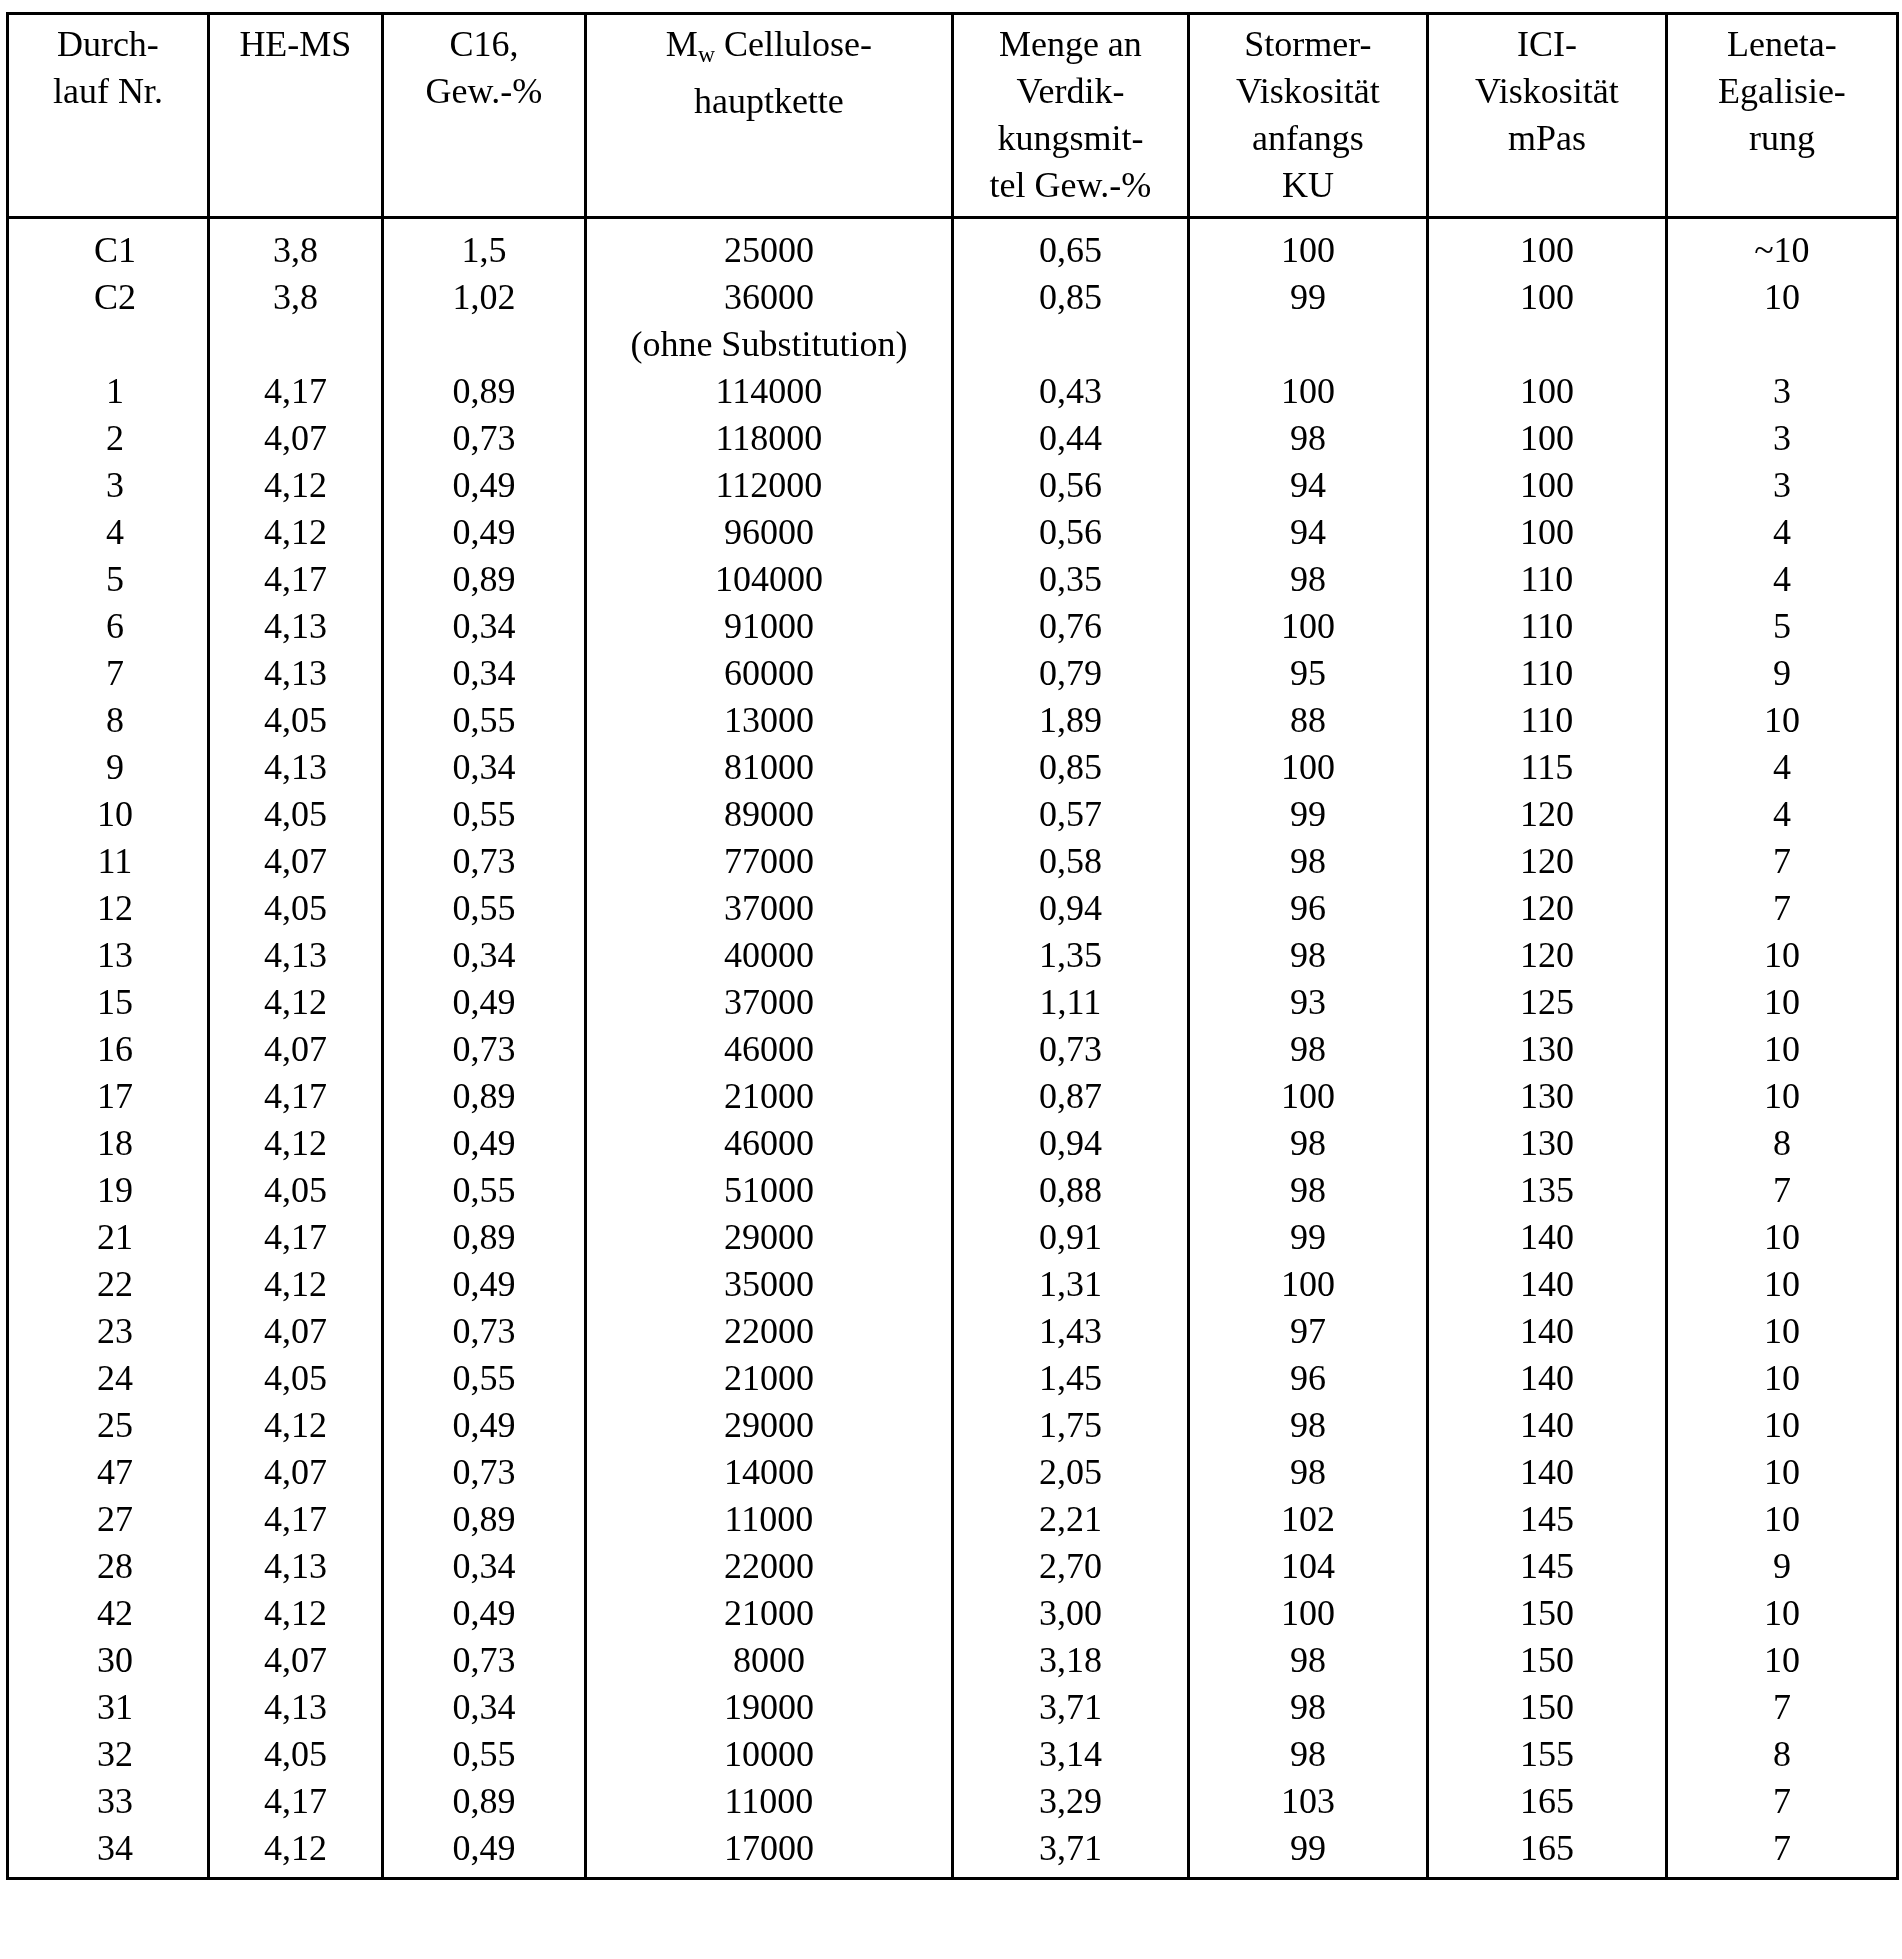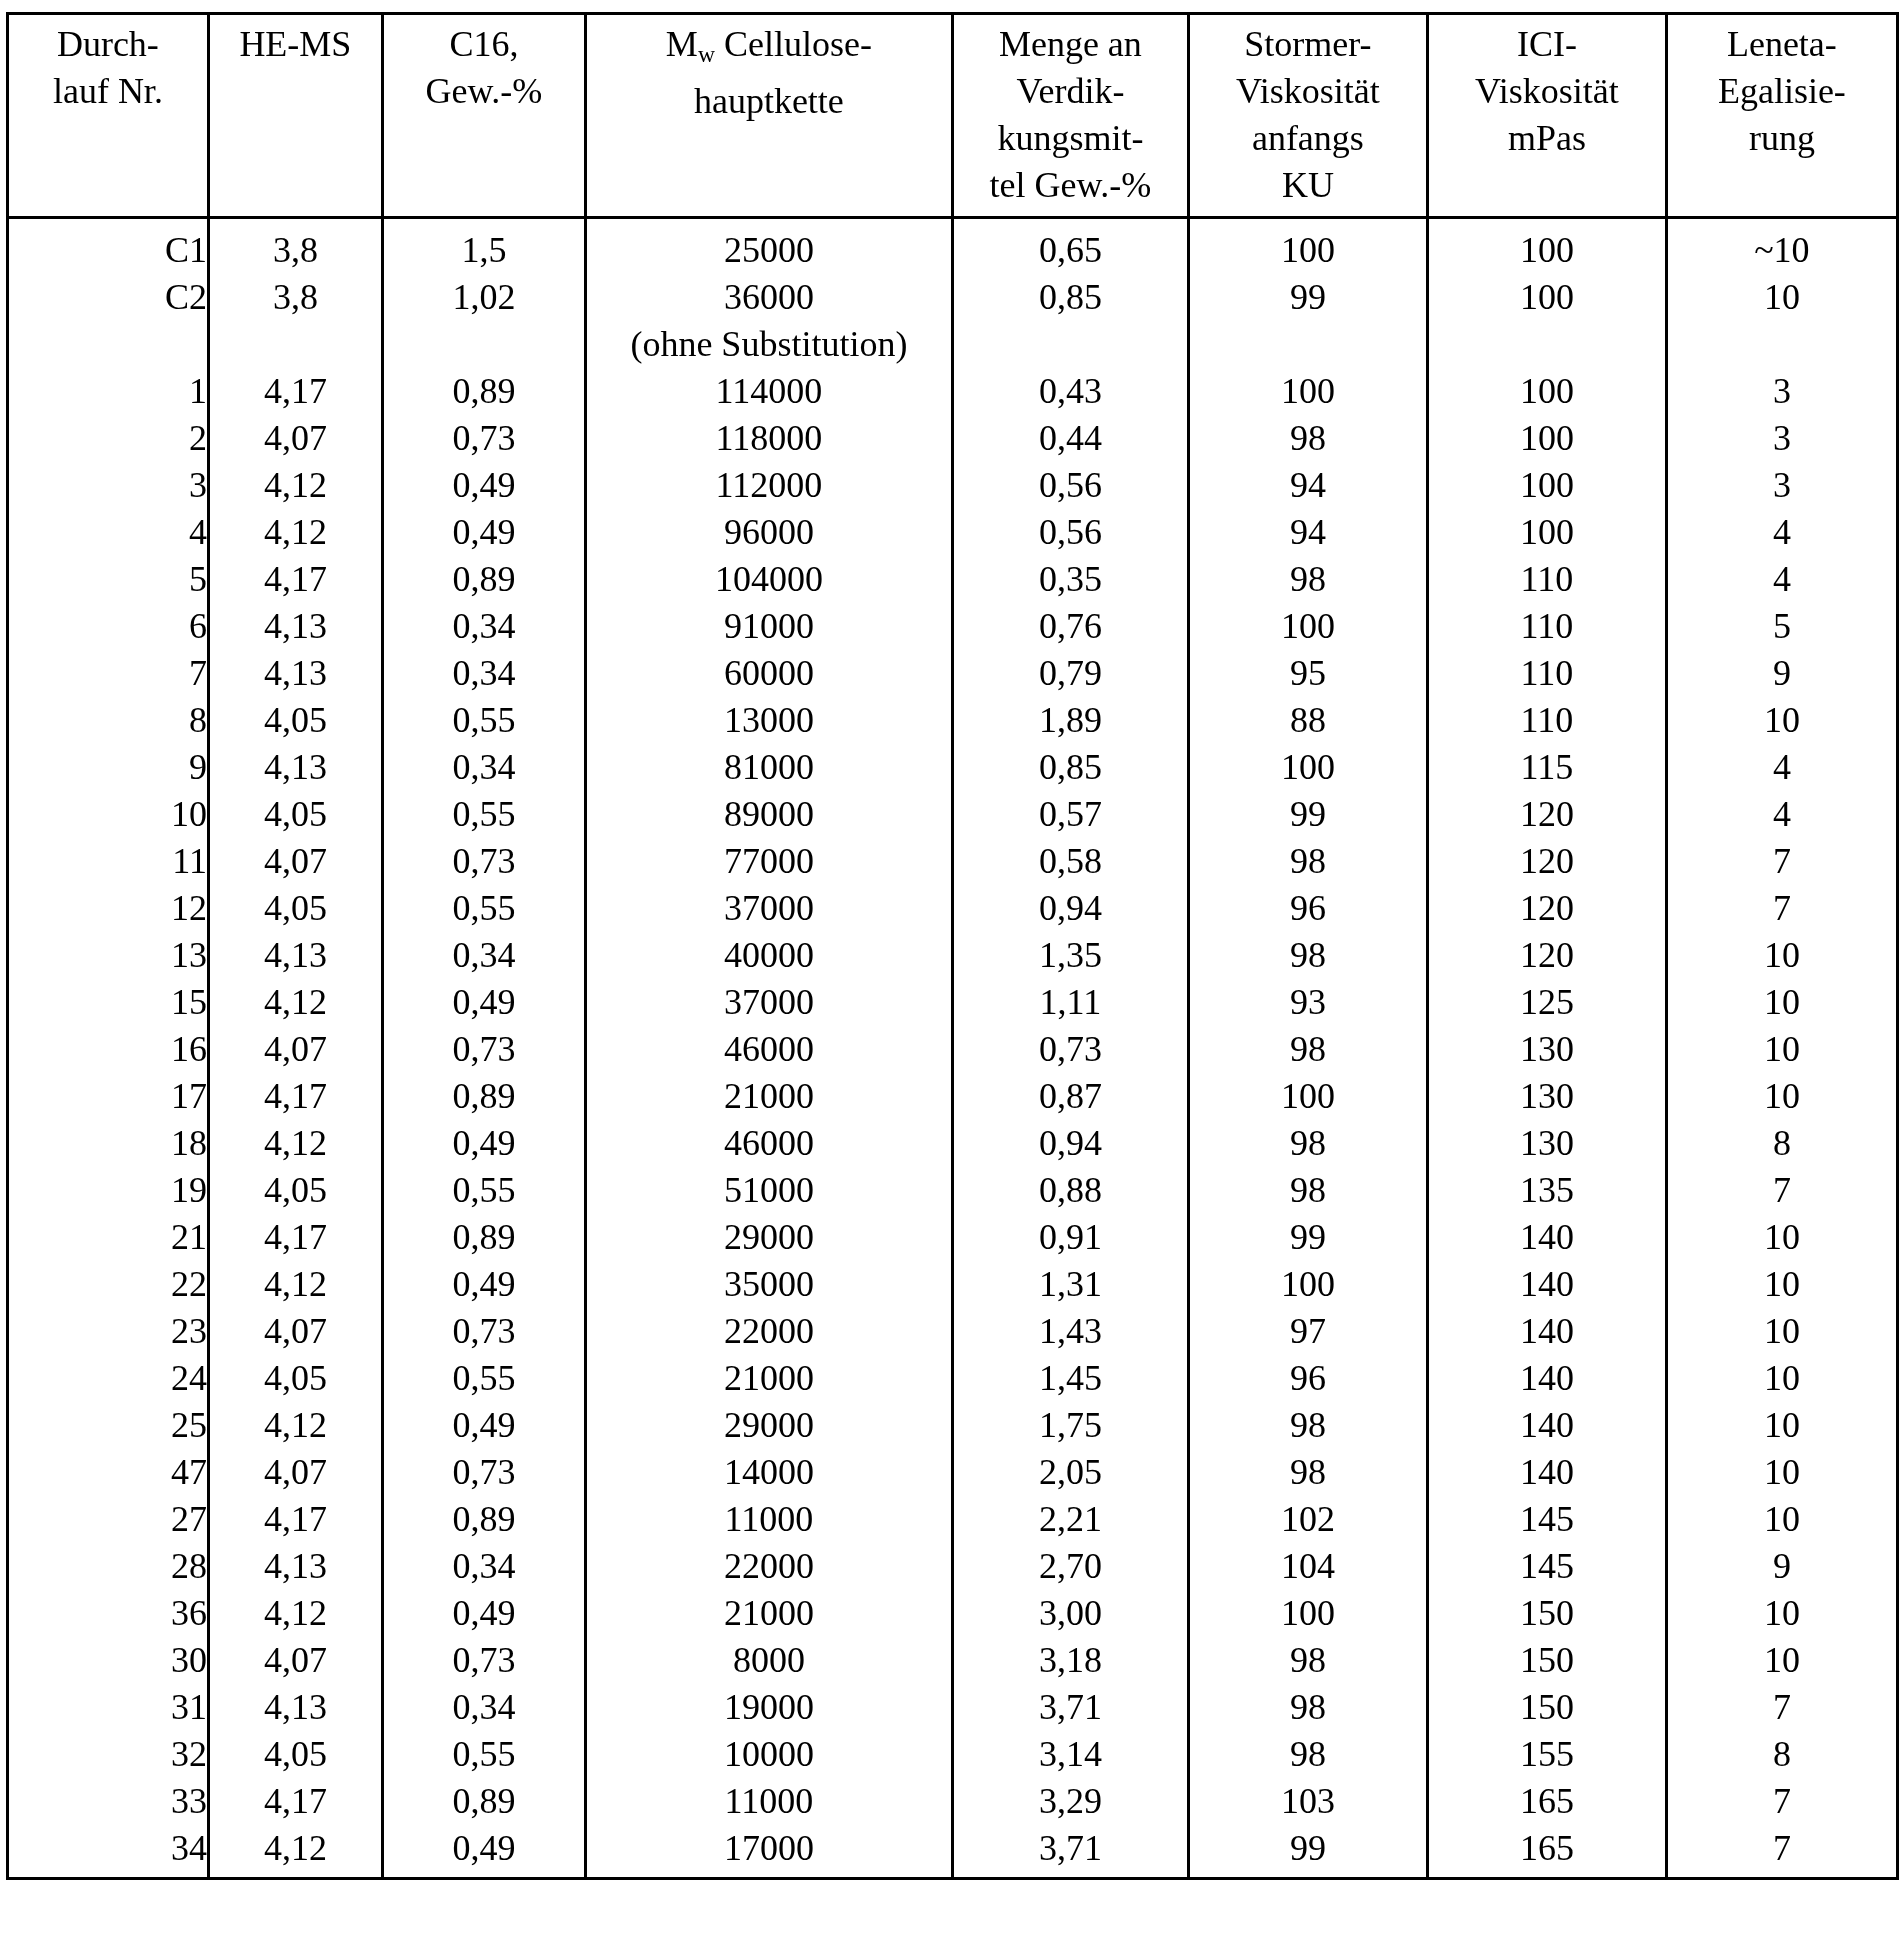--- a/index.html
+++ b/index.html
@@ -6,21 +6,21 @@
   body { width:1902px; height:1959px; position:relative; overflow:hidden;
          font-family:"Liberation Serif", "DejaVu Serif", serif; color:#000; }
   #tbl { position:absolute; left:5.9px; top:11.8px; width:1891px;
          border-collapse:collapse; table-layout:fixed; border:3px solid #000; }
   #tbl th, #tbl td { border-left:3px solid #000; border-right:3px solid #000; padding:0; }
   #tbl thead th { border-bottom:3px solid #000; height:195px; vertical-align:top;
          text-align:center; font-weight:normal; font-size:36px; line-height:47px;
          padding:5.9px 13.8px 0 13.8px; }
   #tbl tbody td { font-size:36px; line-height:47px; height:47px;
          text-align:center; vertical-align:middle; white-space:nowrap; }
-  #tbl tbody td.runno { text-align:right; padding-left:14px; }
+  #tbl tbody td.runno { text-align:center; padding-left:14px; }
   #tbl tbody tr:first-child td { padding-top:7.9px; }
   #tbl tbody tr:last-child td { padding-bottom:5.9px; }
   .sub { font-size:23.6px; vertical-align:-5.9px; }
   col.c1 { width:201px; } col.c2 { width:174px; } col.c3 { width:203px; }
   col.c4 { width:367px; } col.c5 { width:236px; } col.c6 { width:239px; }
   col.c7 { width:239px; } col.c8 { width:231px; }
 </style>
 </head>
 <body>
 
@@ -332,21 +332,21 @@
         <td class="runno">28</td>
         <td>4,13</td>
         <td>0,34</td>
         <td>22000</td>
         <td>2,70</td>
         <td>104</td>
         <td>145</td>
         <td>9</td>
       </tr>
       <tr>
-        <td class="runno">36</td>
+        <td class="runno">42</td>
         <td>4,12</td>
         <td>0,49</td>
         <td>21000</td>
         <td>3,00</td>
         <td>100</td>
         <td>150</td>
         <td>10</td>
       </tr>
       <tr>
         <td class="runno">30</td>

